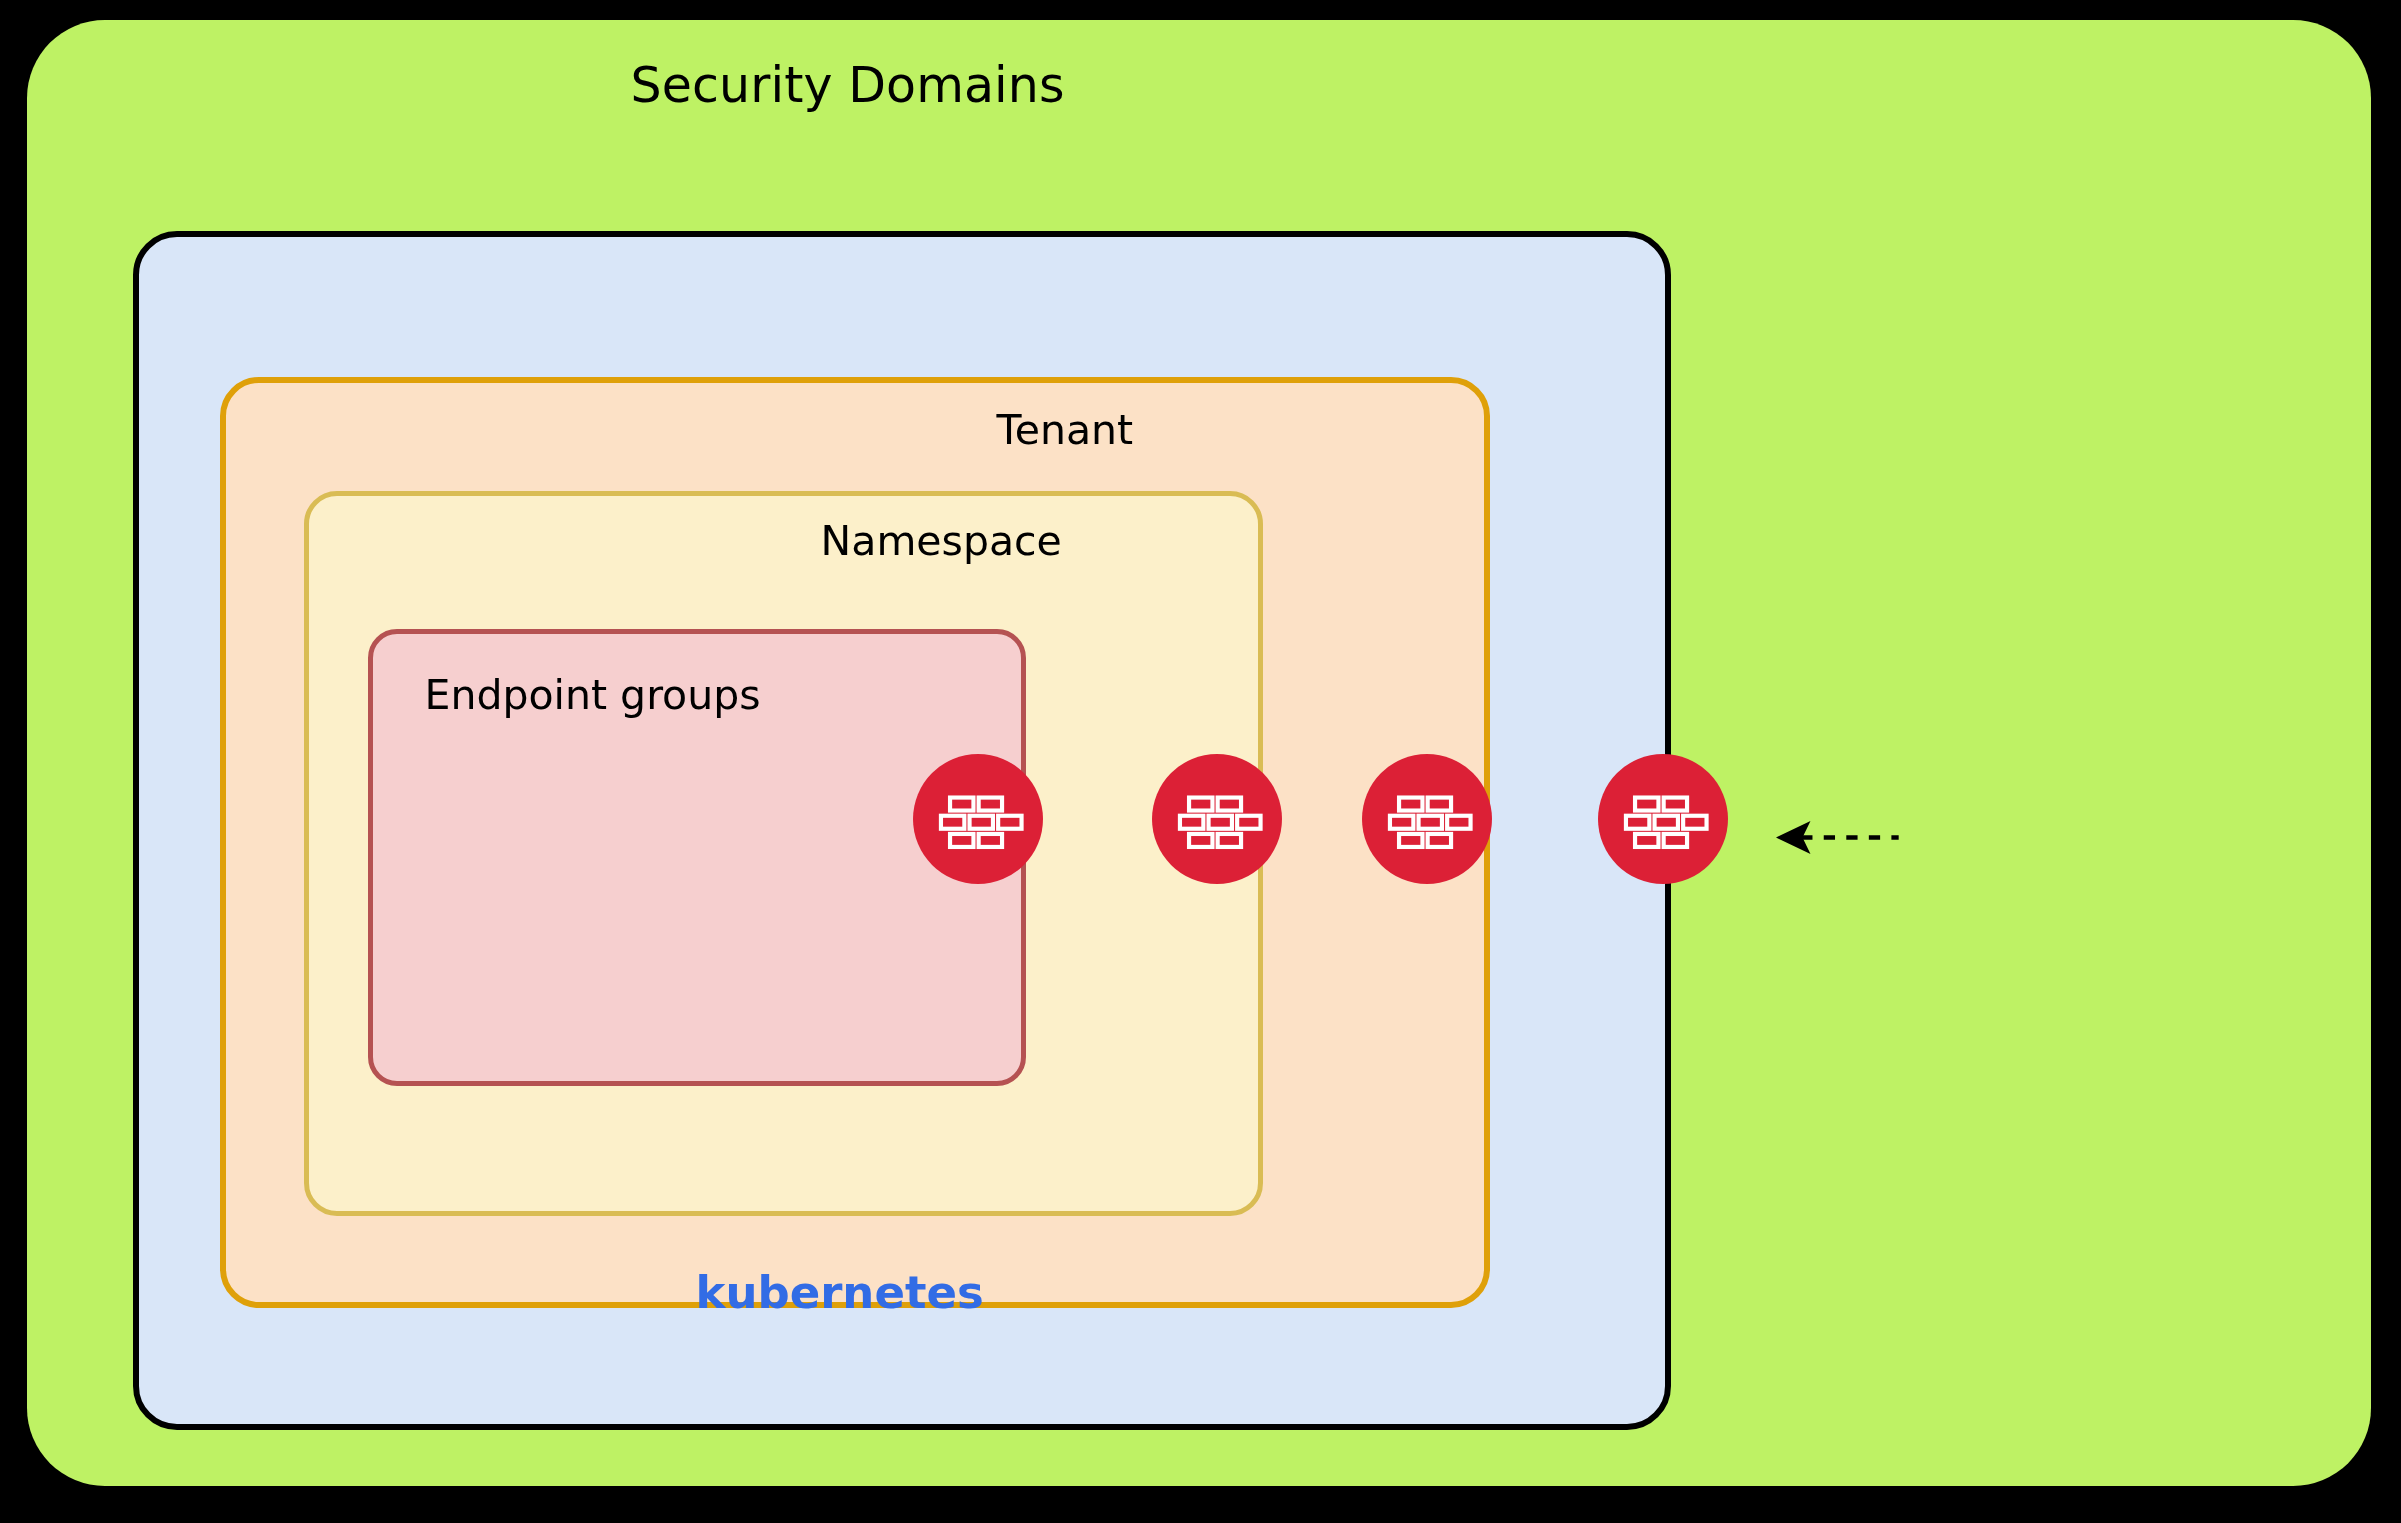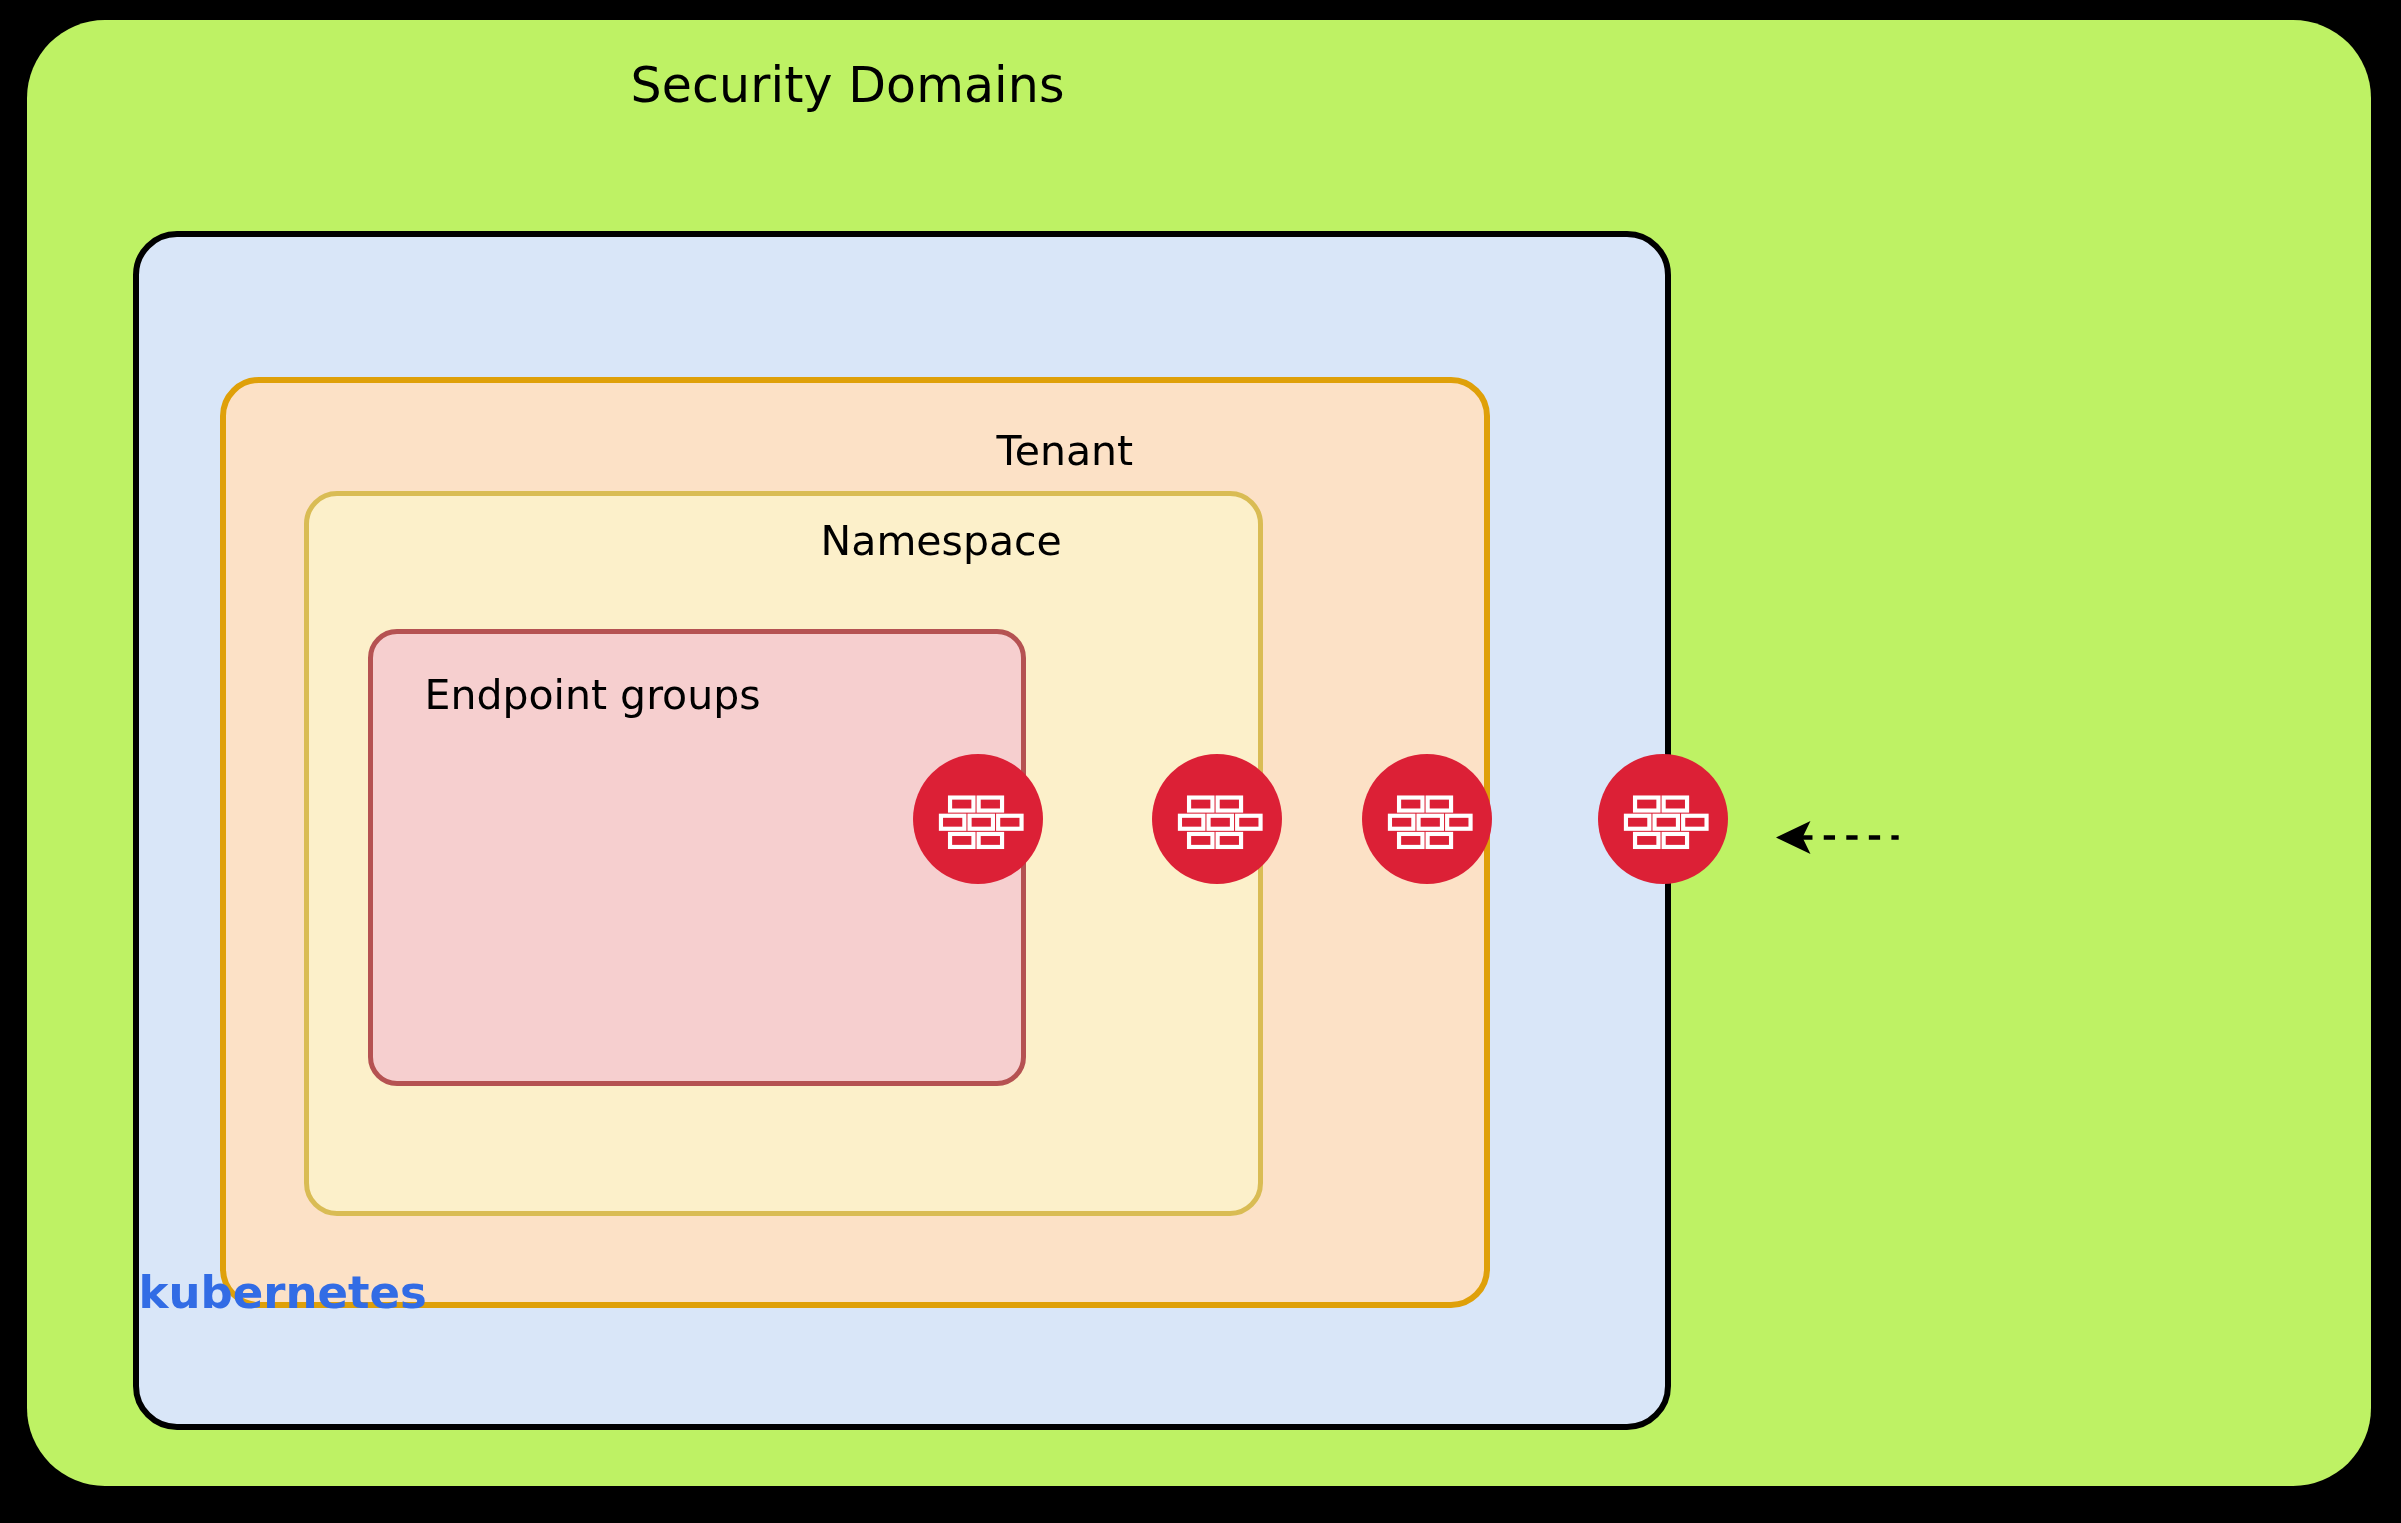--- a/index.html
+++ b/index.html
@@ -89,30 +89,30 @@
   }
 
   
   .box-label {
     position: absolute;
     font-size: 41px;
     color: #000000;
     white-space: nowrap;
   }
   .label-cluster  { left: 1054px; top: 25px; }
-  .label-tenant   { left: 771px; top: 22.6px; margin-top: 21px; }
+  .label-tenant   { left: 771px; top: 22.6px; }
   .label-namespace{ left: 512px;  top: 21px; }
   .label-endpoint { left: 43px;   top: 37px; margin-left: 9px; }
 
   .label-kubernetes {
     position: absolute;
     left: 0;
     top: 1029px;
     width: 1402px;
-    text-align: left;
+    text-align: center;
     font-size: 45px;
     font-weight: bold;
     color: #326CE5;
     white-space: nowrap;
   }
 
   
   .fw-icon {
     position: absolute;
     width: 130px;

